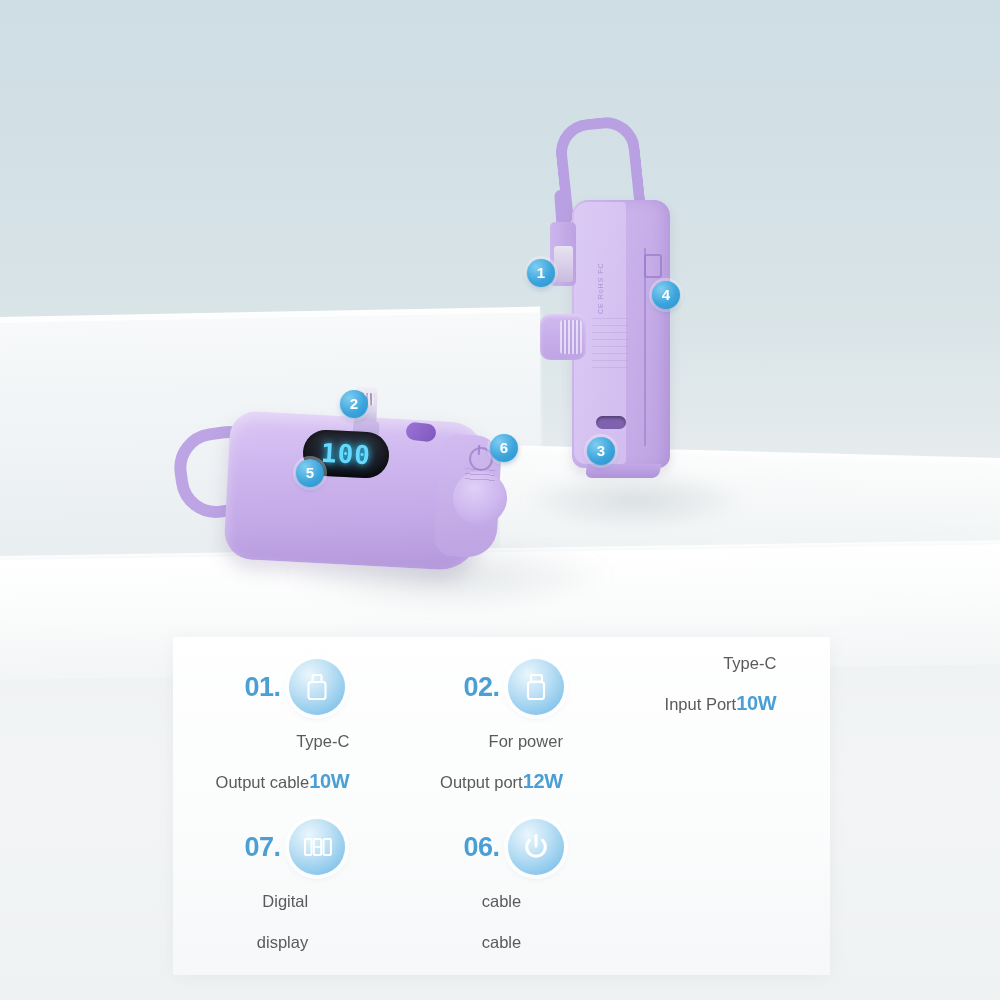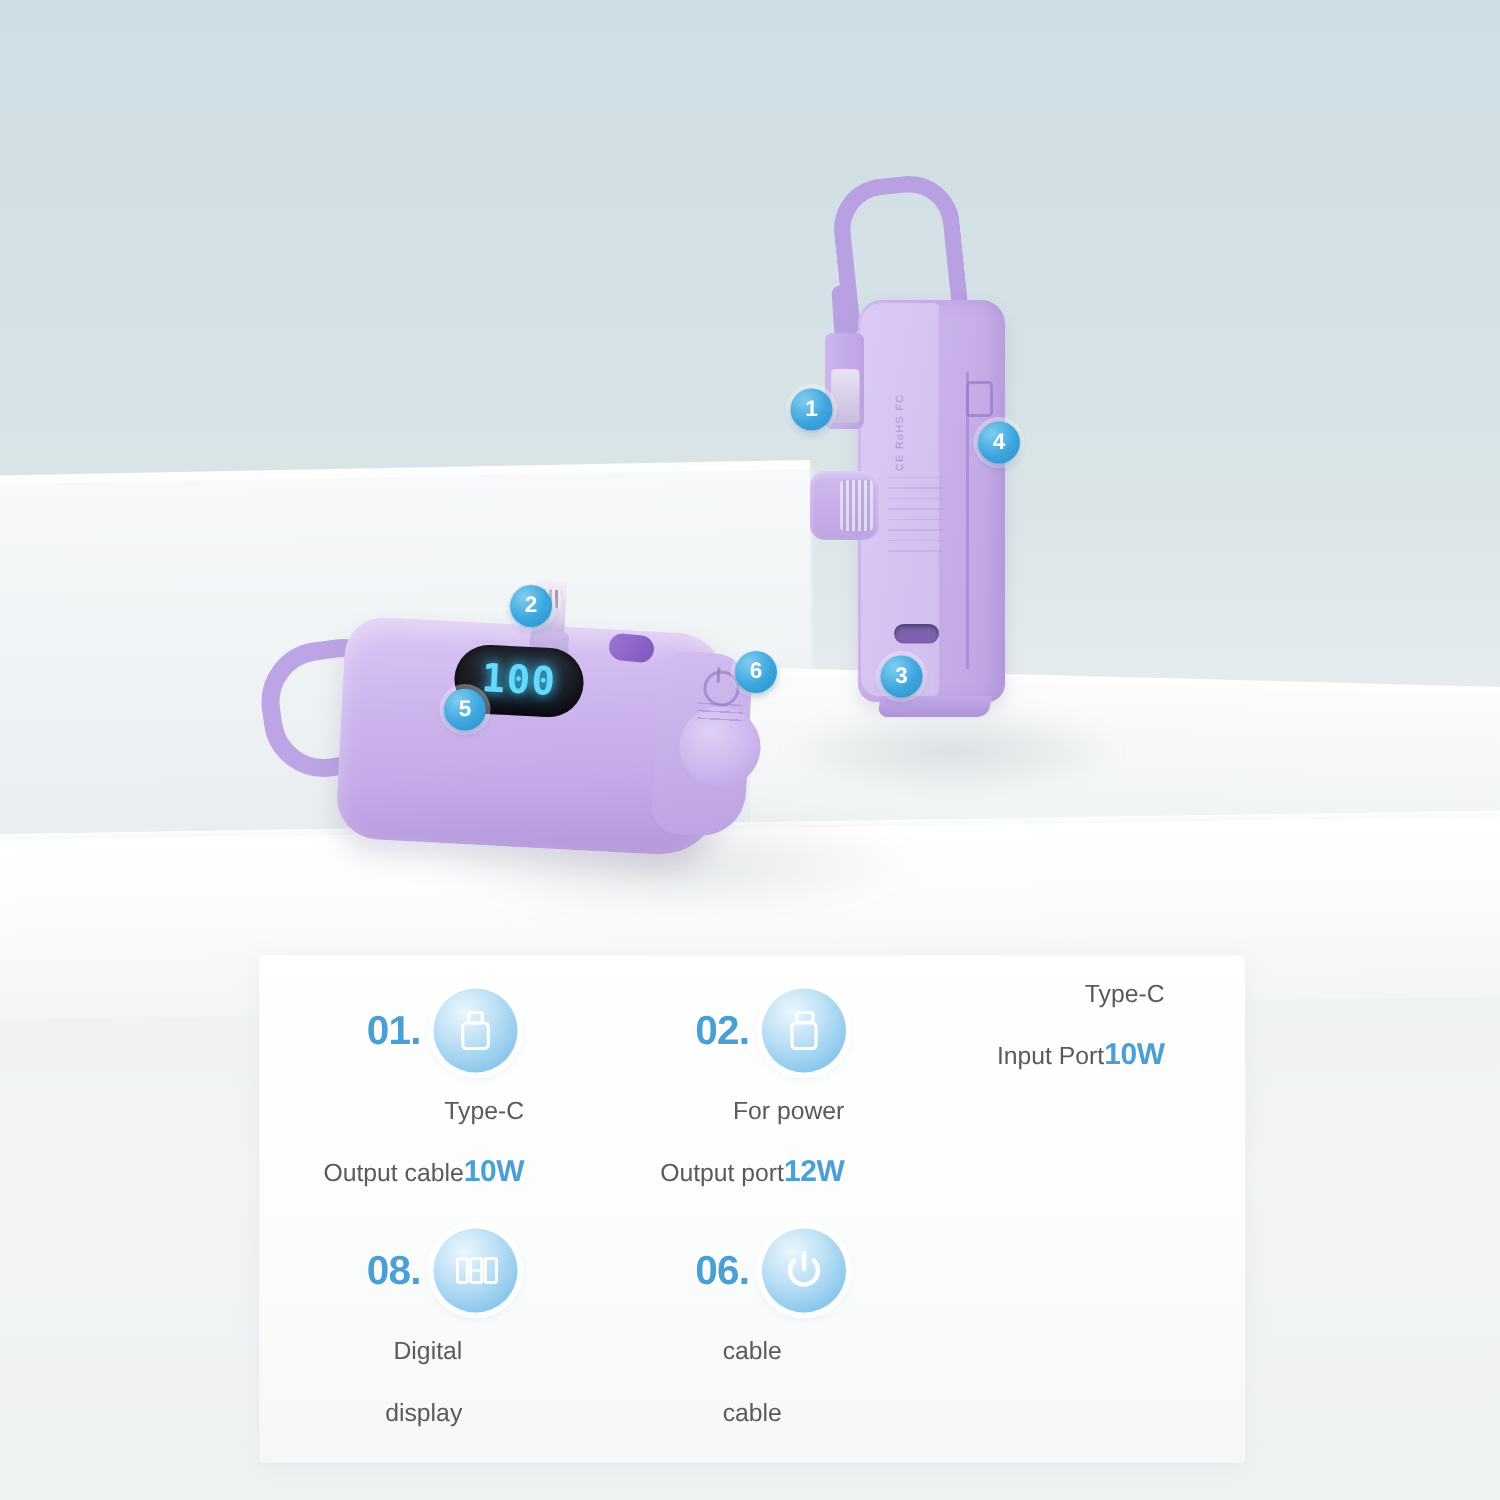--- a/index.html
+++ b/index.html
@@ -377,21 +377,21 @@
     <div class="feature-cell">
       <div class="cell-text">
         <div>Type-C</div>
         <div class="line-b"><span>Input Port</span><span class="w">10W</span></div>
       </div>
     </div>
 
 
     <div class="feature-cell">
       <div class="cell-head">
-        <span class="cell-num">08.</span>
+        <span class="cell-num">07.</span>
         <span class="icon-circle">
           <svg width="36" height="34" viewBox="0 0 36 34">
             <rect x="6" y="9" width="6.5" height="16" rx="1.2" fill="none" stroke="#ffffff" stroke-width="2"></rect>
             <rect x="14.8" y="9" width="7.4" height="16" rx="1.2" fill="none" stroke="#ffffff" stroke-width="2"></rect>
             <rect x="24.5" y="9" width="7.4" height="16" rx="1.2" fill="none" stroke="#ffffff" stroke-width="2"></rect>
             <path d="M16 17 L21 17" stroke="#ffffff" stroke-width="1.6"></path>
           </svg>
         </span>
       </div>
       <div class="cell-text">

